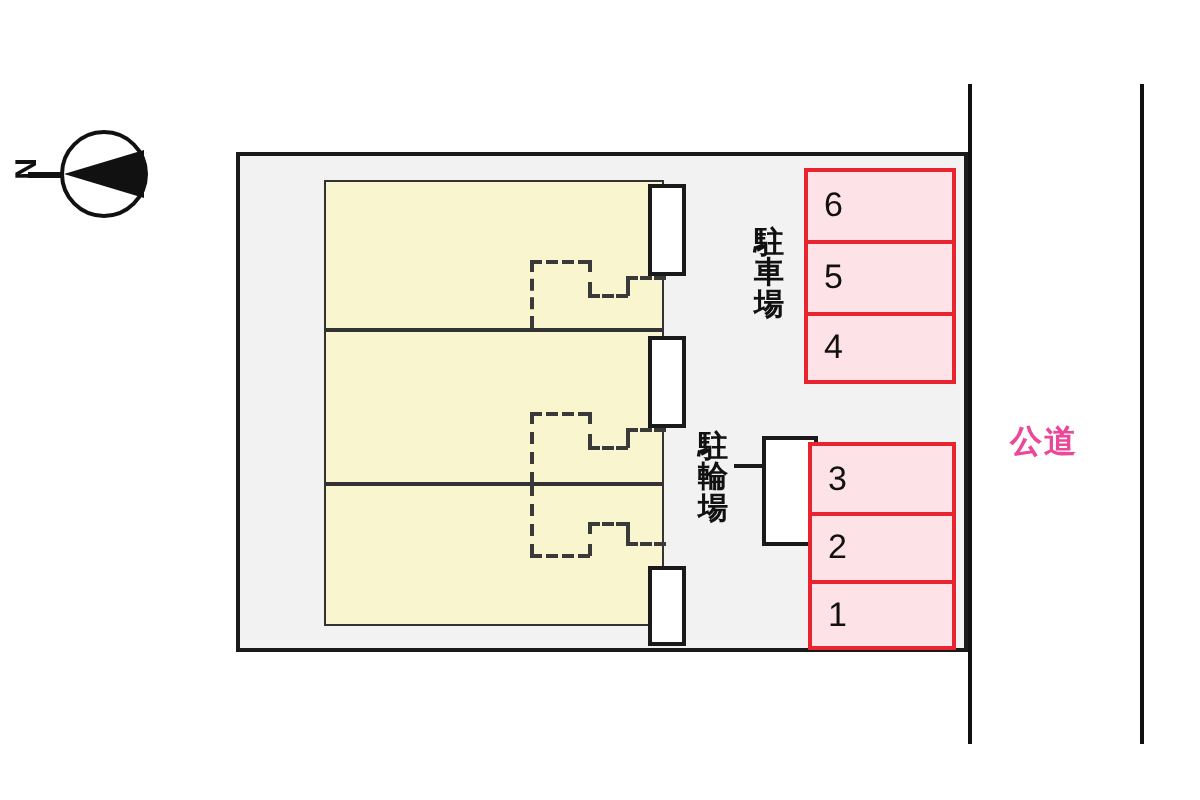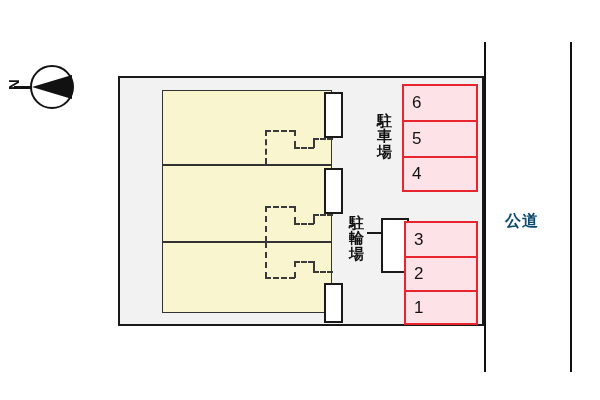--- a/index.html
+++ b/index.html
@@ -169,21 +169,21 @@
     width: 2px;
     height: 330px;
     background: #111111;
   }
   #road-label {
     position: absolute;
     left: 505px;
     top: 211px;
     font-size: 16px;
     font-weight: bold;
-    color: #0c4a6e;
+    color: #ec4899;
     font-family: "DejaVu Sans", sans-serif;
     letter-spacing: 1px;
   }
 </style>
 </head>
 <body>
 
 <div id="stage">
 
   <div id="compass">

